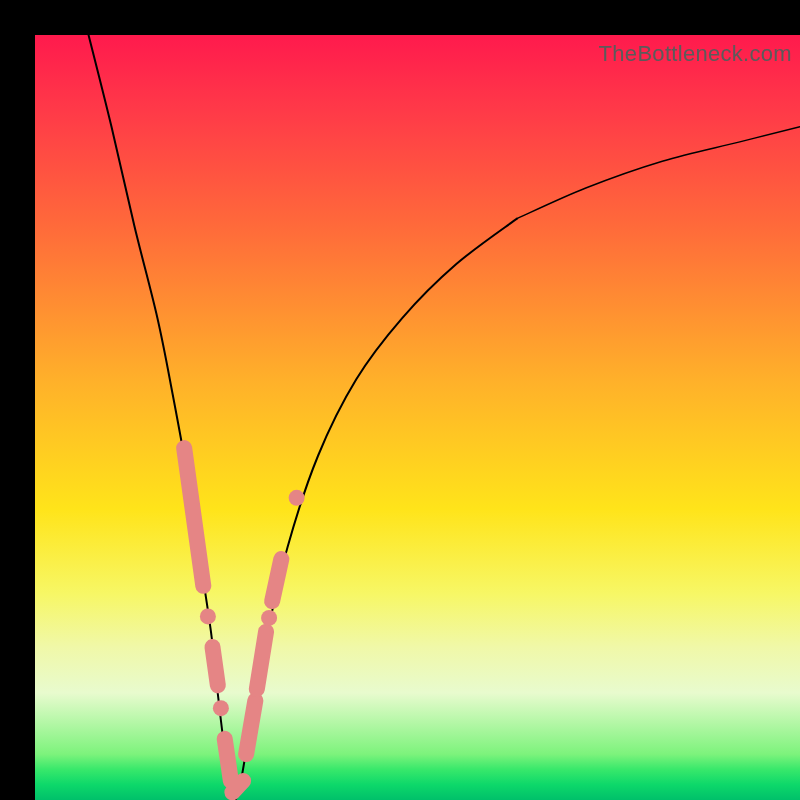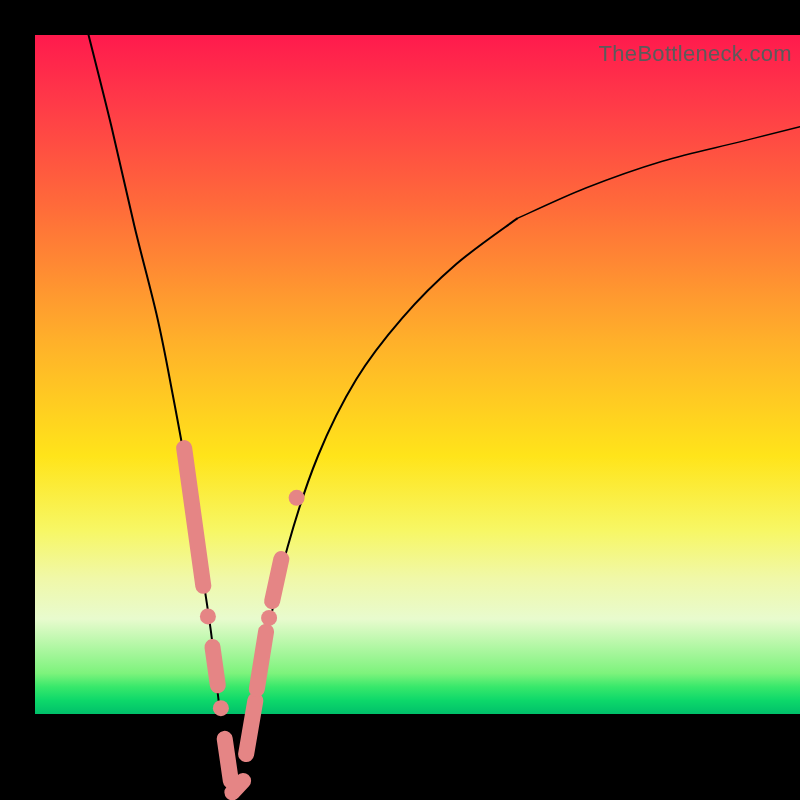--- a/index.html
+++ b/index.html
@@ -15,21 +15,21 @@
     position: relative;
     width: 800px;
     height: 800px;
     background: #000;
   }
   .plot-area {
     position: absolute;
     left: 35px;
     top: 35px;
     width: 765px;
-    height: 679px;
+    height: 765px;
     background: linear-gradient(to bottom,
       #ff1a4d 0%,
       #ff3a48 10%,
       #ff6a3a 25%,
       #ffb02a 45%,
       #ffe41a 62%,
       #f7f765 73%,
       #f0f8a8 80%,
       #e8fbce 86%,
       #7df37c 94%,

